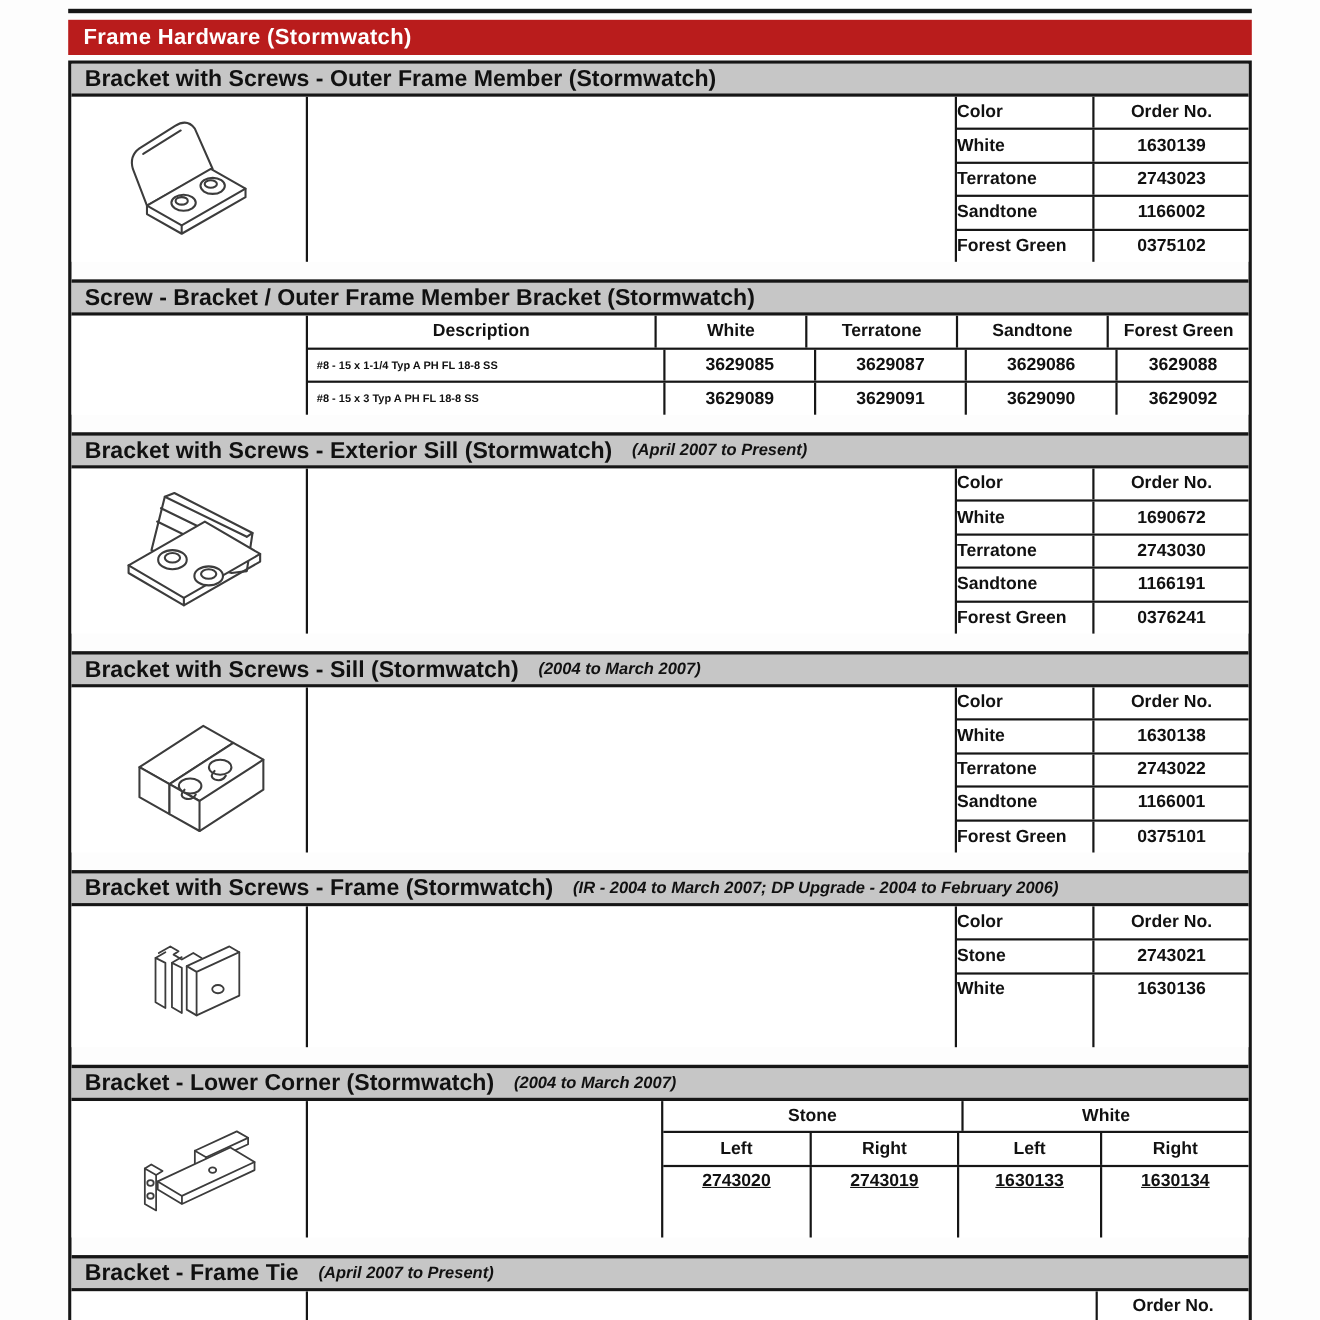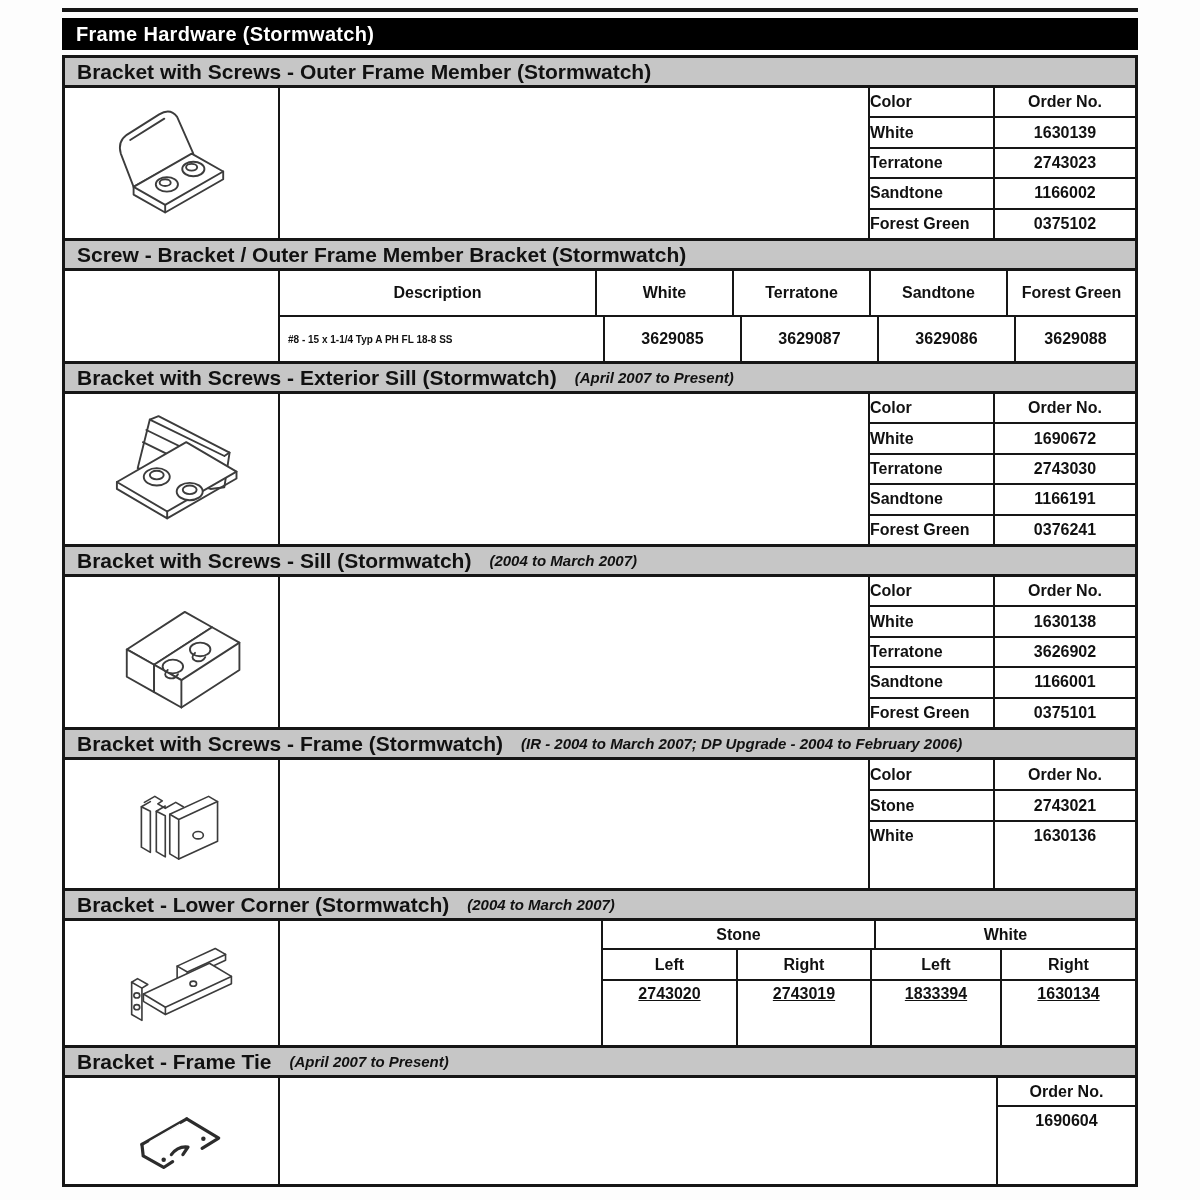--- a/index.html
+++ b/index.html
@@ -1,26 +1,26 @@
 <!DOCTYPE html>
 <html><head>
 <meta charset="utf-8">
 <style>
   html,body{margin:0;padding:0;background:#ffffff;}
   .page{position:relative;width:1200px;height:1200px;background:#fdfdfd;
         font-family:"Liberation Sans",sans-serif;color:#111;overflow:hidden;}
   .doc{position:absolute;left:62px;top:8px;width:1076px;}
   .top-rule{height:4px;background:#161616;}
-  .title-bar{margin-top:6px;background:#000000;color:#fff;height:32px;
+  .title-bar{margin-top:6px;background:#b91c1c;color:#fff;height:32px;
              display:flex;align-items:center;padding-left:14px;
              font-weight:bold;font-size:20px;letter-spacing:.3px;}
   .tbl{margin-top:5px;border:3px solid #161616;}
   .section-bar{background:#c6c6c6;height:27px;display:flex;align-items:center;
                padding-left:12px;border-bottom:3px solid #161616;}
-  .section + .section .section-bar{border-top:3px solid #161616;}
+  .section + .section .section-bar{border-top:3px solid #161616;margin-top:16px;}
   .sec-title{font-weight:bold;font-size:21px;white-space:nowrap;}
   .sec-note{font-weight:bold;font-style:italic;font-size:15px;margin-left:18px;white-space:nowrap;}
   .body{display:flex;background:#fff;}
   .img-cell{width:213px;border-right:2px solid #161616;display:flex;
             align-items:center;justify-content:center;}
   .fill{flex:1;}
   
   .color-table{width:265px;border-left:2px solid #161616;display:flex;flex-direction:column;}
   .ct-row{display:flex;}
   .ct-row + .ct-row{border-top:2px solid #161616;}
@@ -137,20 +137,27 @@
               <div class="dt-c">Sandtone</div>
               <div class="dt-last">Forest Green</div>
             </div>
             <div class="dt-row">
               <div class="dt-desc val">#8 - 15 x 1-1/4 Typ A PH FL 18-8 SS</div>
               <div class="dt-c">3629085</div>
               <div class="dt-c">3629087</div>
               <div class="dt-c">3629086</div>
               <div class="dt-last">3629088</div>
             </div>
+            <div class="dt-row">
+              <div class="dt-desc val">#8 - 15 x 3 Typ A PH FL 18-8 SS</div>
+              <div class="dt-c">3629089</div>
+              <div class="dt-c">3629091</div>
+              <div class="dt-c">3629090</div>
+              <div class="dt-last">3629092</div>
+            </div>
           </div>
         </div>
       </div>
 
       <div class="section">
         <div class="section-bar">
           <span class="sec-title">Bracket with Screws - Exterior Sill (Stormwatch)</span>
           <span class="sec-note">(April 2007 to Present)</span>
         </div>
         <div class="body" style="height:150px;">
@@ -216,21 +223,21 @@
             <div class="ct-row">
               <div class="ct-c1">Color</div>
               <div class="ct-c2">Order No.</div>
             </div>
             <div class="ct-row">
               <div class="ct-c1">White</div>
               <div class="ct-c2">1630138</div>
             </div>
             <div class="ct-row">
               <div class="ct-c1">Terratone</div>
-              <div class="ct-c2">3626902</div>
+              <div class="ct-c2">2743022</div>
             </div>
             <div class="ct-row">
               <div class="ct-c1">Sandtone</div>
               <div class="ct-c2">1166001</div>
             </div>
             <div class="ct-row">
               <div class="ct-c1">Forest Green</div>
               <div class="ct-c2">0375101</div>
             </div>
           </div>
@@ -299,21 +306,21 @@
             </div>
             <div class="lc-sub">
               <div class="lc-c b lc-w1">Left</div>
               <div class="lc-c b lc-w2">Right</div>
               <div class="lc-c b lc-w3">Left</div>
               <div class="lc-c lc-w4">Right</div>
             </div>
             <div class="lc-vals">
               <div class="lc-c b lc-w1">2743020</div>
               <div class="lc-c b lc-w2">2743019</div>
-              <div class="lc-c b lc-w3">1833394</div>
+              <div class="lc-c b lc-w3">1630133</div>
               <div class="lc-c lc-w4">1630134</div>
             </div>
           </div>
         </div>
       </div>
 
       <div class="section">
         <div class="section-bar">
           <span class="sec-title">Bracket - Frame Tie</span>
           <span class="sec-note">(April 2007 to Present)</span>

